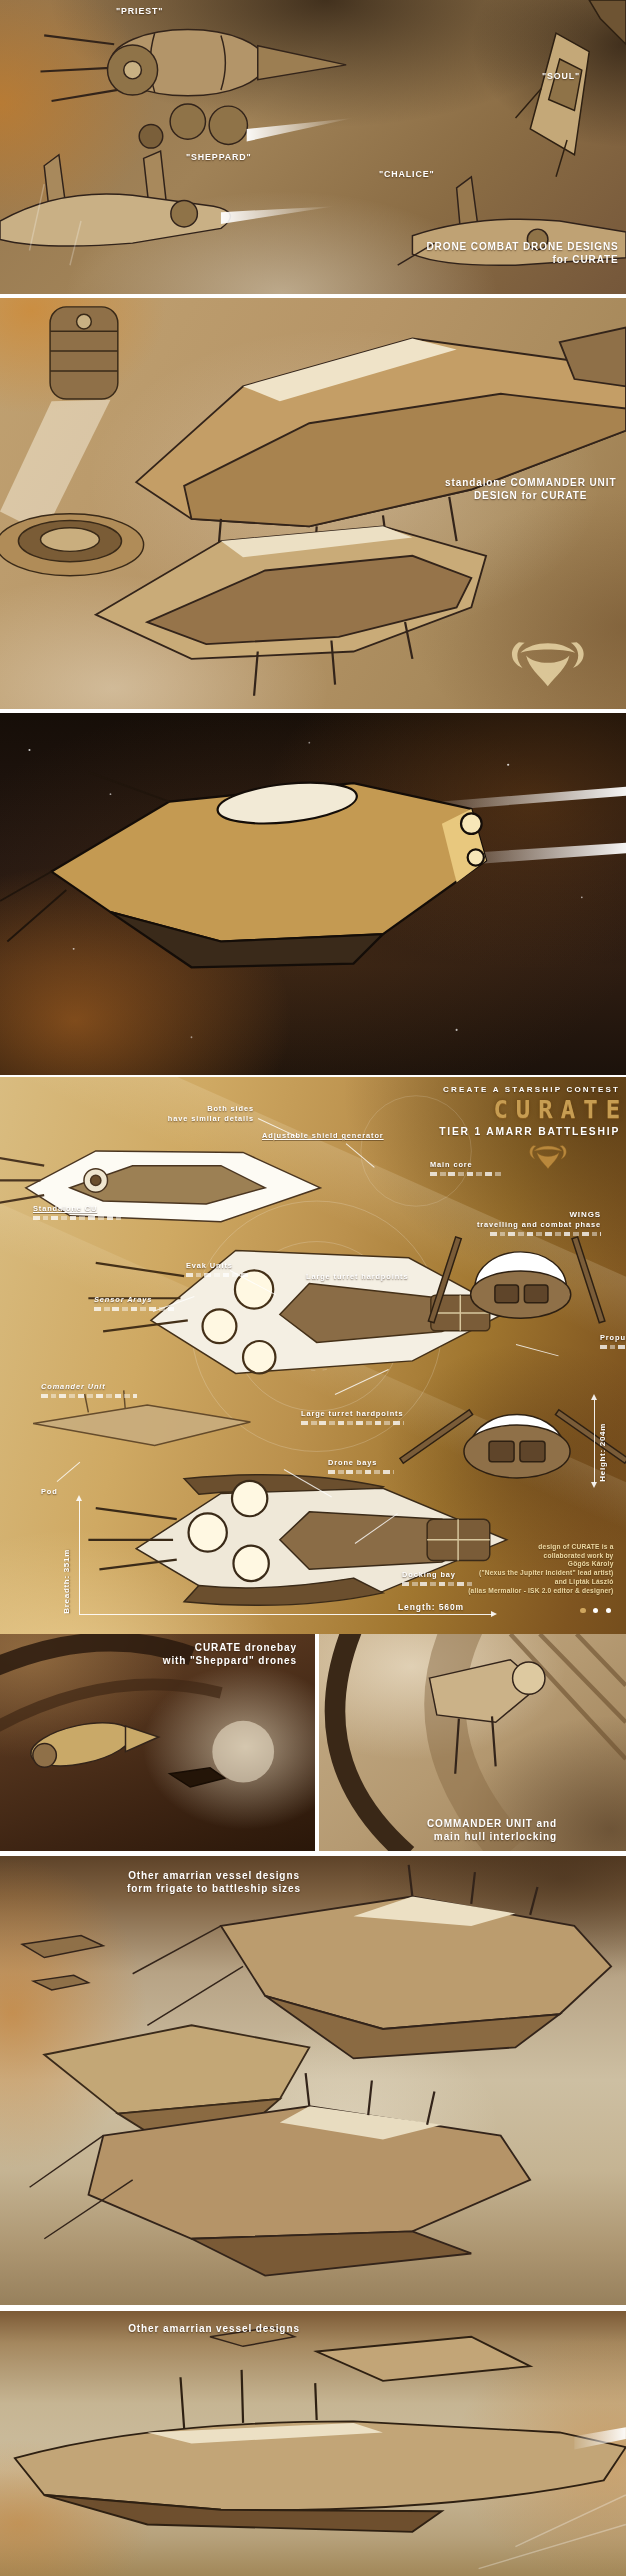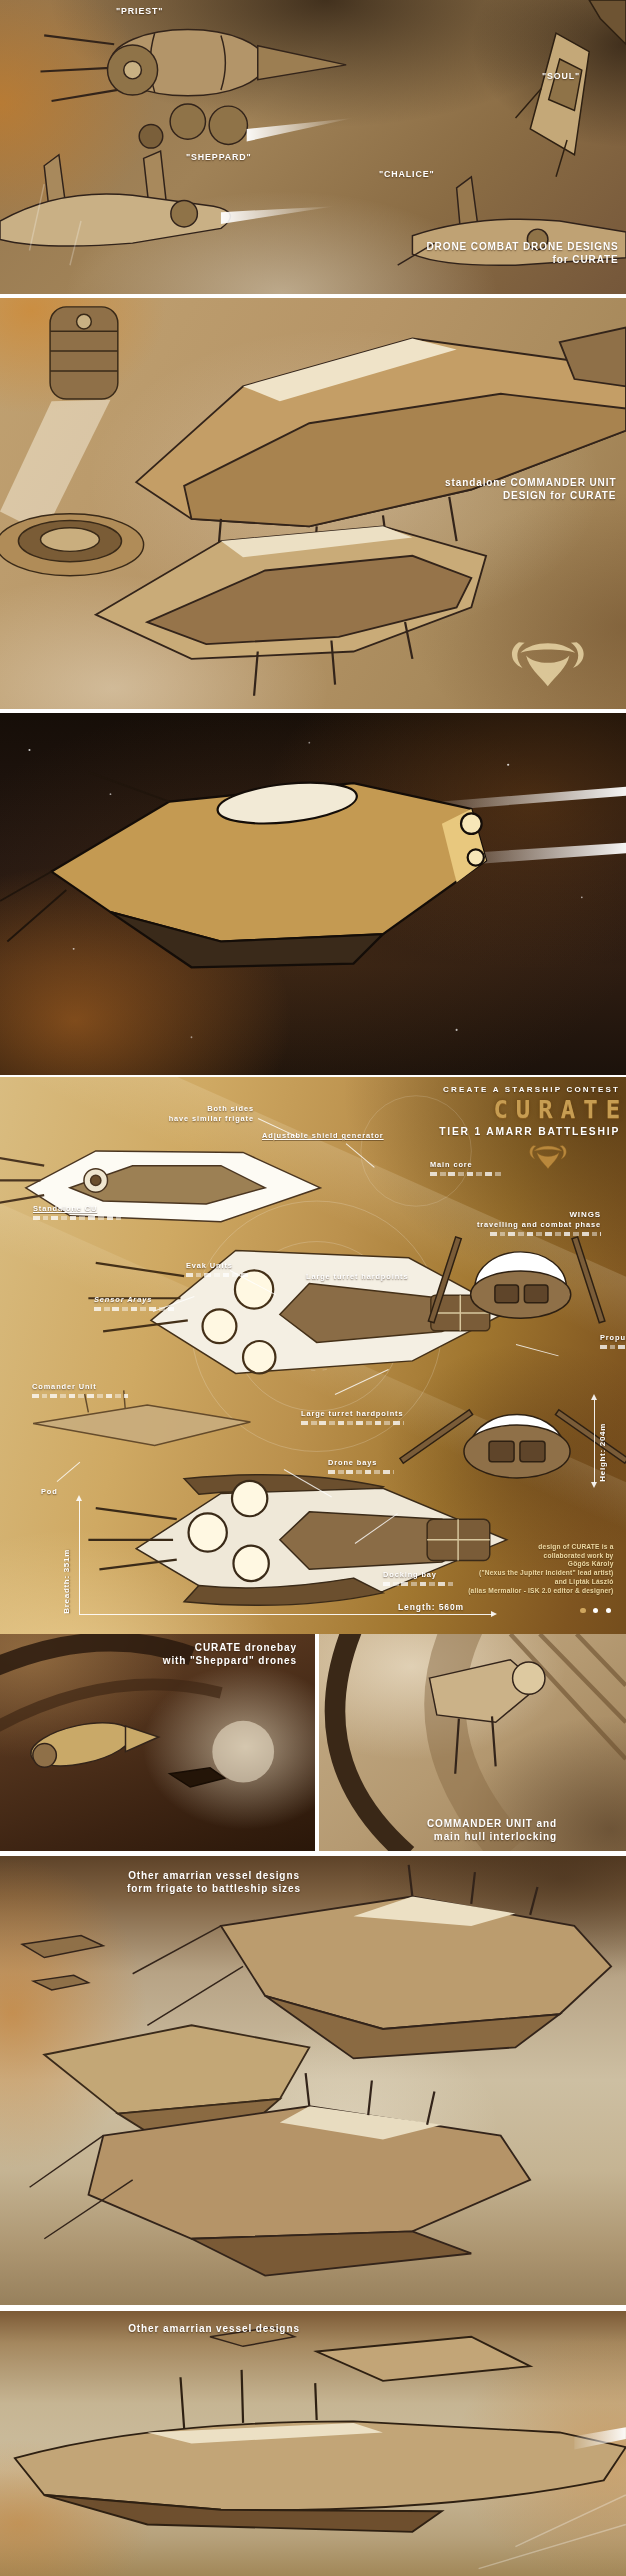--- a/index.html
+++ b/index.html
@@ -115,21 +115,21 @@
         <polygon points="300,330 520,310 560,325 330,352" fill="#ece0c4" stroke="none"></polygon>
         <path d="M350 480 L345 540 M450 465 L455 525 M550 440 L560 490" stroke-width="3" fill="none"></path>
       </g>
       <g fill="#e3cfa0" opacity=".9" transform="translate(685,453) scale(0.98,0.95)">
         <path d="M20 15 C5 25 8 45 25 52 C15 40 15 25 28 16 Z"></path>
         <path d="M100 15 C115 25 112 45 95 52 C105 40 105 25 92 16 Z"></path>
         <path d="M22 30 C40 12 80 12 98 30 C80 24 40 24 22 30 Z"></path>
         <path d="M30 34 C34 52 48 62 60 78 C72 62 86 52 90 34 C78 48 42 48 30 34 Z"></path>
       </g>
     </svg>
-    <div class="lbl cap" style="right:9.6px;top:178px;text-align:right;">
+    <div class="lbl cap" style="right:9.6px;top:178px;text-align:center;">
       <span style="display:block">standalone COMMANDER UNIT</span>
       <span style="display:block">DESIGN for CURATE</span>
     </div>
   </div>
 
   <div class="panel" style="top:713px;height:362px;
     background:
       radial-gradient(ellipse 309px 221px at 12% 85%, rgba(198,116,38,.55), transparent 70%),
       radial-gradient(ellipse 383px 236px at 85% 25%, rgba(125,74,26,.45), transparent 70%),
       radial-gradient(ellipse 516px 309px at 45% 55%, rgba(120,75,30,.25), transparent 70%),
@@ -243,39 +243,39 @@
       <g fill="#b9883c" stroke="#8a5f22" stroke-width="1">
         <path d="M20 15 C5 25 8 45 25 52 C15 40 15 25 28 16 Z"></path>
         <path d="M100 15 C115 25 112 45 95 52 C105 40 105 25 92 16 Z"></path>
         <path d="M22 30 C40 12 80 12 98 30 C80 24 40 24 22 30 Z"></path>
         <path d="M30 34 C34 52 48 62 60 78 C72 62 86 52 90 34 C78 48 42 48 30 34 Z"></path>
       </g>
     </svg>
 
     <div class="lbl" style="left:136px;top:27px;width:118px;text-align:right;">
       <span style="display:block">Both sides</span>
-      <span style="display:block">have similar frigate</span>
+      <span style="display:block">have similar details</span>
     </div>
     <div class="lbl" style="left:262px;top:54px;text-decoration:underline;"><span>Adjustable shield generator</span></div>
     <div class="lbl" style="left:430px;top:83px;"><span>Main core</span><div class="glyph" style="width:74px;"></div></div>
     <div class="lbl" style="left:33px;top:127px;text-decoration:underline;"><span>Standalone CU</span><div class="glyph" style="width:88px;"></div></div>
     <div class="lbl" style="left:468px;top:133px;width:133px;text-align:right;">
       <span style="display:block;font-size:8px;">WINGS</span>
       <span style="display:block">travelling and combat phase</span>
       <div class="glyph" style="width:111px;margin-left:22px;"></div>
     </div>
     <div class="lbl" style="left:186px;top:184px;"><span>Evak Units</span><div class="glyph" style="width:63px;"></div></div>
     <div class="lbl" style="left:306px;top:195px;"><span>Large turret hardpoints</span></div>
     <div class="lbl" style="left:94px;top:218px;font-style:italic;"><span>Sensor Arays</span><div class="glyph" style="width:81px;"></div></div>
     <div class="lbl" style="left:556px;top:256px;margin-left:44px;"><span>Propulsion</span><div class="glyph" style="width:52px;"></div></div>
-    <div class="lbl" style="left:32px;top:305px;"><span>Comander Unit</span><div class="glyph" style="width:96px;"></div></div>
+    <div class="lbl" style="left:41px;top:305px;font-style:italic;"><span>Comander Unit</span><div class="glyph" style="width:96px;"></div></div>
     <div class="lbl" style="left:301px;top:332px;"><span>Large turret hardpoints</span><div class="glyph" style="width:103px;"></div></div>
     <div class="lbl" style="left:328px;top:381px;"><span>Drone bays</span><div class="glyph" style="width:66px;"></div></div>
     <div class="lbl" style="left:41px;top:410px;"><span>Pod</span></div>
-    <div class="lbl" style="left:383px;top:493px;"><span>Docking bay</span><div class="glyph" style="width:70px;"></div></div>
+    <div class="lbl" style="left:402px;top:493px;"><span>Docking bay</span><div class="glyph" style="width:70px;"></div></div>
 
     <div class="line" style="left:258px;top:41px;width:44px;transform:rotate(25deg);"></div>
     <div class="line" style="left:346px;top:66px;width:37px;transform:rotate(40deg);"></div>
     <div class="line" style="left:230px;top:193px;width:52px;transform:rotate(28deg);"></div>
     <div class="line" style="left:153px;top:234px;width:44px;transform:rotate(-20deg);"></div>
     <div class="line" style="left:516px;top:267px;width:44px;transform:rotate(15deg);"></div>
     <div class="line" style="left:57px;top:404px;width:29.5px;transform:rotate(-40deg);"></div>
     <div class="line" style="left:284px;top:392px;width:55px;transform:rotate(30deg);"></div>
     <div class="line" style="left:335px;top:317px;width:59px;transform:rotate(-25deg);"></div>
     <div class="line" style="left:355px;top:466px;width:52px;transform:rotate(-35deg);"></div>

